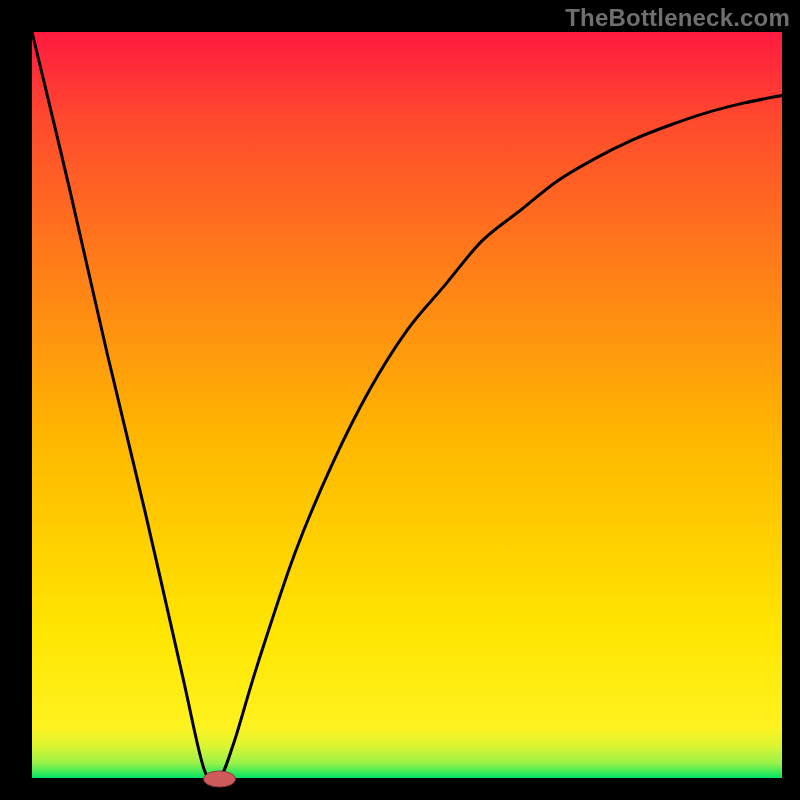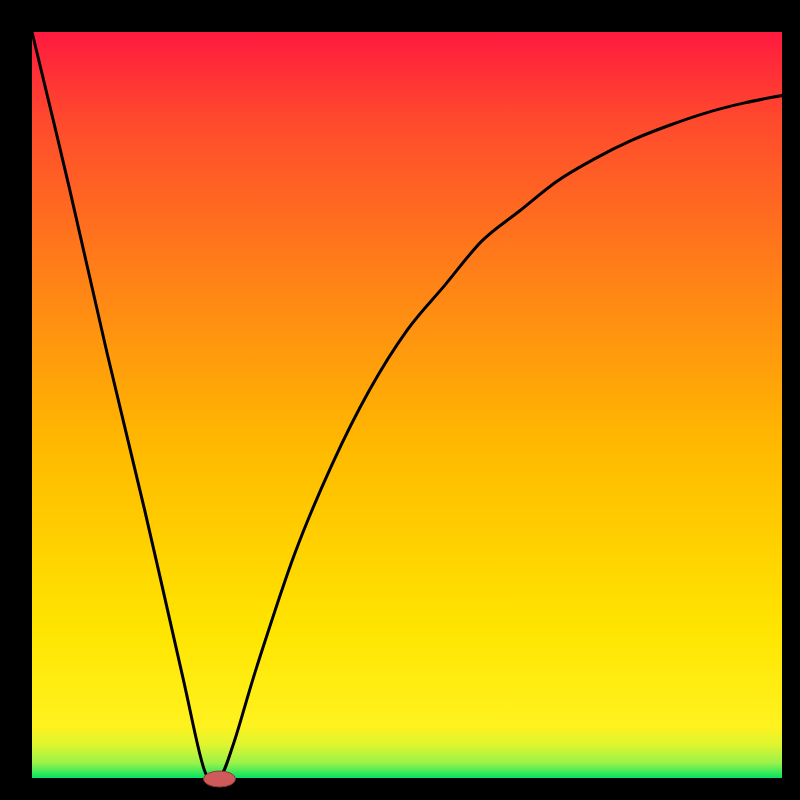--- a/index.html
+++ b/index.html
@@ -53,14 +53,15 @@
 
   <rect x="0" y="0" width="800" height="800" fill="#000"></rect>
 
   <rect id="plot-bg" fill="url(#bg-grad)" x="32" y="32" width="750" height="746"></rect>
 
   <path id="curve-path" fill="none" stroke="#000000" stroke-width="3" stroke-linejoin="round" stroke-linecap="round" d="M 32.00 32.00 C 38.25 58.11, 57.00 135.20, 69.50 188.66 C 82.00 242.12, 94.50 299.32, 107.00 352.78 C 119.50 406.24, 132.00 455.98, 144.50 509.44 C 157.00 562.90, 172.00 630.04, 182.00 673.56 C 192.00 717.08, 198.25 753.13, 204.50 770.54 C 210.75 787.95, 214.50 782.97, 219.50 778.00 C 224.50 773.03, 228.25 759.35, 234.50 740.70 C 240.75 722.05, 247.00 697.18, 257.00 666.10 C 267.00 635.02, 282.00 587.77, 294.50 554.20 C 307.00 520.63, 319.50 492.03, 332.00 464.68 C 344.50 437.33, 357.00 412.46, 369.50 390.08 C 382.00 367.70, 394.50 347.81, 407.00 330.40 C 419.50 312.99, 432.00 300.56, 444.50 285.64 C 457.00 270.72, 469.50 253.31, 482.00 240.88 C 494.50 228.45, 507.00 220.99, 519.50 211.04 C 532.00 201.09, 544.50 189.90, 557.00 181.20 C 569.50 172.50, 582.00 165.66, 594.50 158.82 C 607.00 151.98, 619.50 145.76, 632.00 140.17 C 644.50 134.57, 657.00 129.85, 669.50 125.25 C 682.00 120.65, 694.50 116.30, 707.00 112.57 C 719.50 108.84, 732.00 105.73, 744.50 102.87 C 757.00 100.01, 775.75 96.65, 782.00 95.41"></path>
 
   <ellipse id="optimum-marker" cx="219.5" cy="779" rx="16" ry="8" fill="#cf5a5c" stroke="#8c3a3c" stroke-width="1"></ellipse>
 </svg>
 
+<div class="watermark">TheBottleneck.com</div>
 
 </div>
 
 </body></html>

